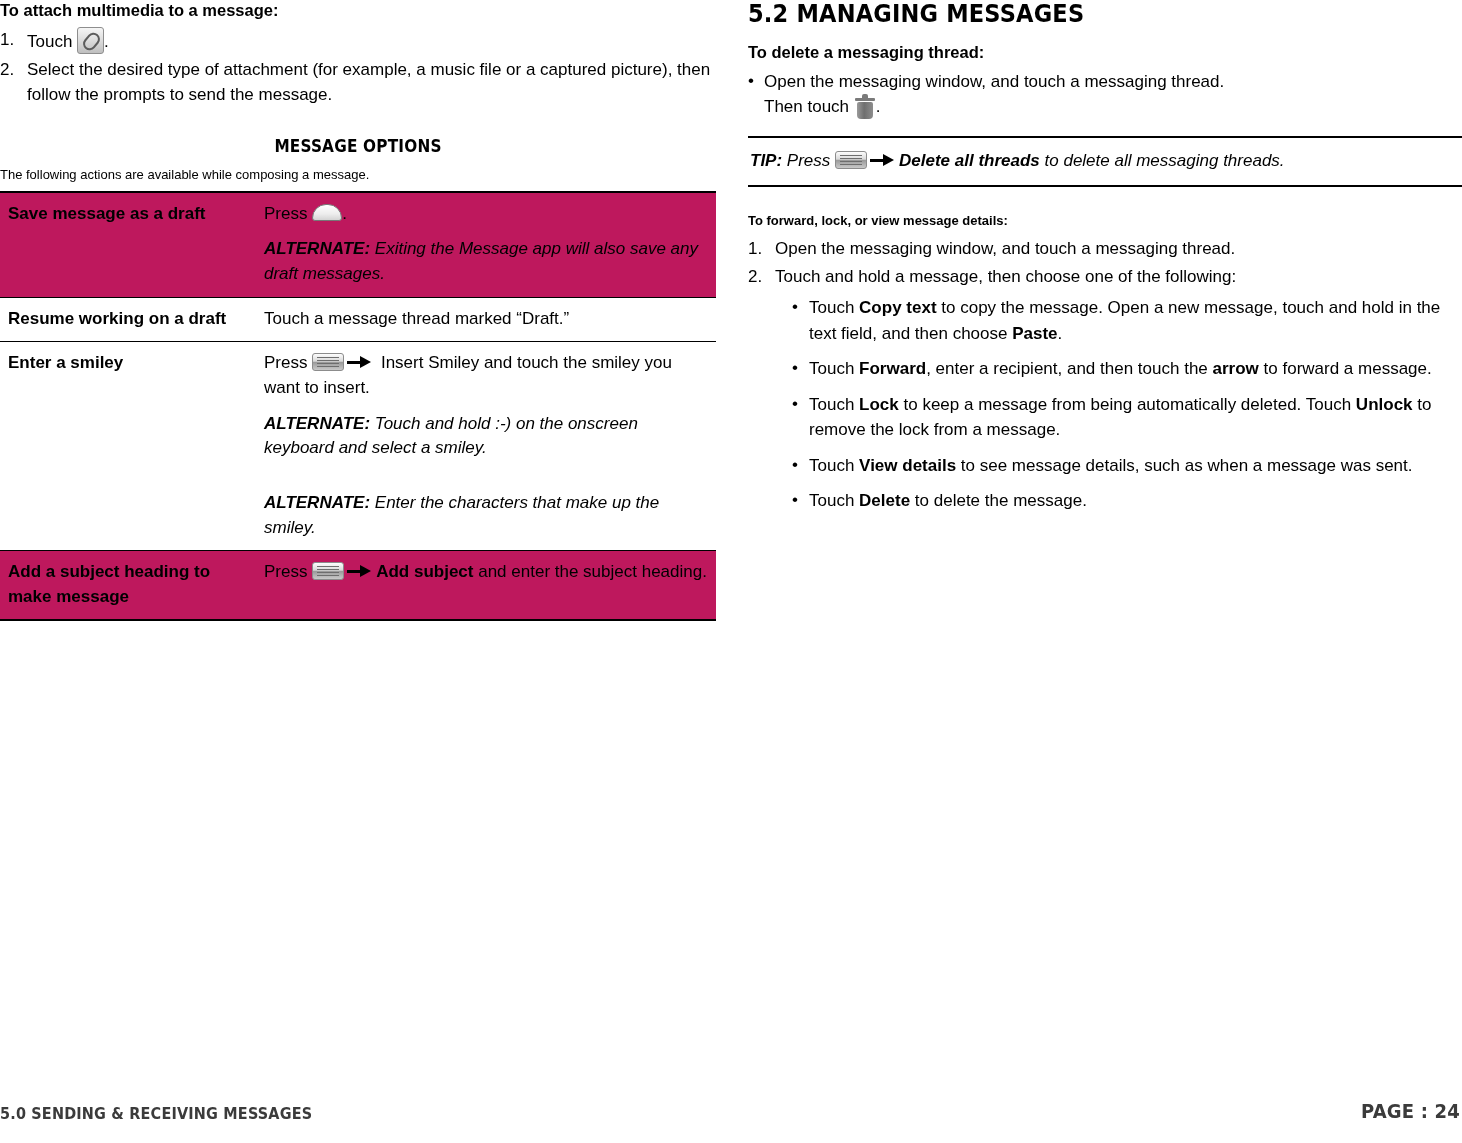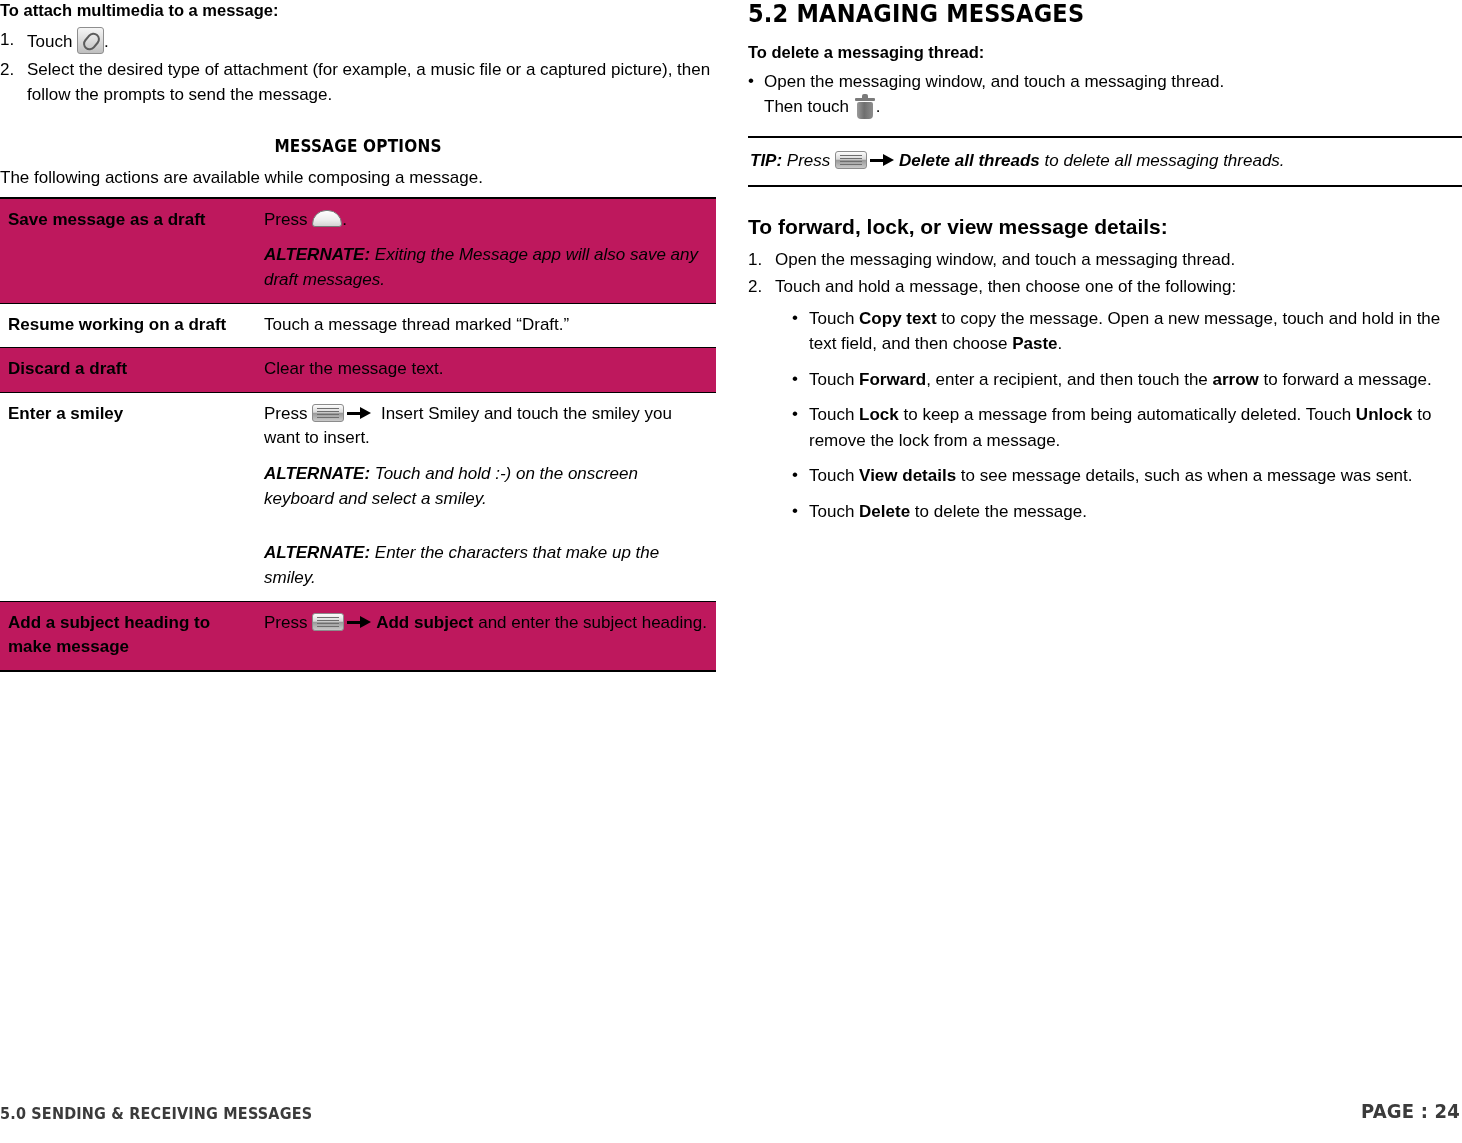--- a/index.html
+++ b/index.html
@@ -42,36 +42,36 @@
     margin: 0 0 14px 0;
     line-height: 1.1;
   }
   h3.sub-head {
     font-size: 16.5px;
     font-weight: bold;
     margin: 0 0 6px 0;
     line-height: 1.3;
   }
   h3.sub-head-spaced {
-    font-size: 21px;
+    font-size: 13px;
     font-weight: bold;
     margin: 26px 0 6px 0;
     line-height: 1.3;
   }
   h3.opts-head {
     font-family: "DejaVu Sans Condensed", "Liberation Sans", sans-serif;
     font-size: 17px;
     font-weight: bold;
     letter-spacing: 0.2px;
     margin: 28px 0 10px 0;
     text-align: center;
   }
 
   p.body-text {
-    font-size: 17px;
+    font-size: 13px;
     line-height: 1.45;
     margin: 0 0 6px 0;
   }
 
   
   ol.num-list {
     list-style: none;
     margin: 4px 0 0 0;
     padding: 0;
   }
@@ -325,24 +325,20 @@
         <td class="desc-col">
           <span>Press </span><span class="icon icon-back"></span><span>.</span>
           <div class="alt-block">
             <span class="alt-label">ALTERNATE:</span><span class="ital"> Exiting the Message app will also save any draft messages.</span>
           </div>
         </td>
       </tr>
       <tr>
         <td class="label-col">Resume working on a draft</td>
         <td class="desc-col">Touch a message thread marked “Draft.”</td>
-      </tr>
-      <tr class="shaded">
-        <td class="label-col">Discard a draft</td>
-        <td class="desc-col">Clear the message text.</td>
       </tr>
       <tr>
         <td class="label-col">Enter a smiley</td>
         <td class="desc-col">
           <span>Press </span><span class="icon icon-menu"></span><span class="icon icon-arrow"></span><span> Insert Smiley and touch the smiley you want to insert.</span>
           <div class="alt-block">
             <span class="alt-label">ALTERNATE:</span><span class="ital"> Touch and hold :-) on the onscreen keyboard and select a smiley.</span>
           </div>
           <div class="alt-block-gap">
             <span class="alt-label">ALTERNATE:</span><span class="ital"> Enter the characters that make up the smiley.</span>

